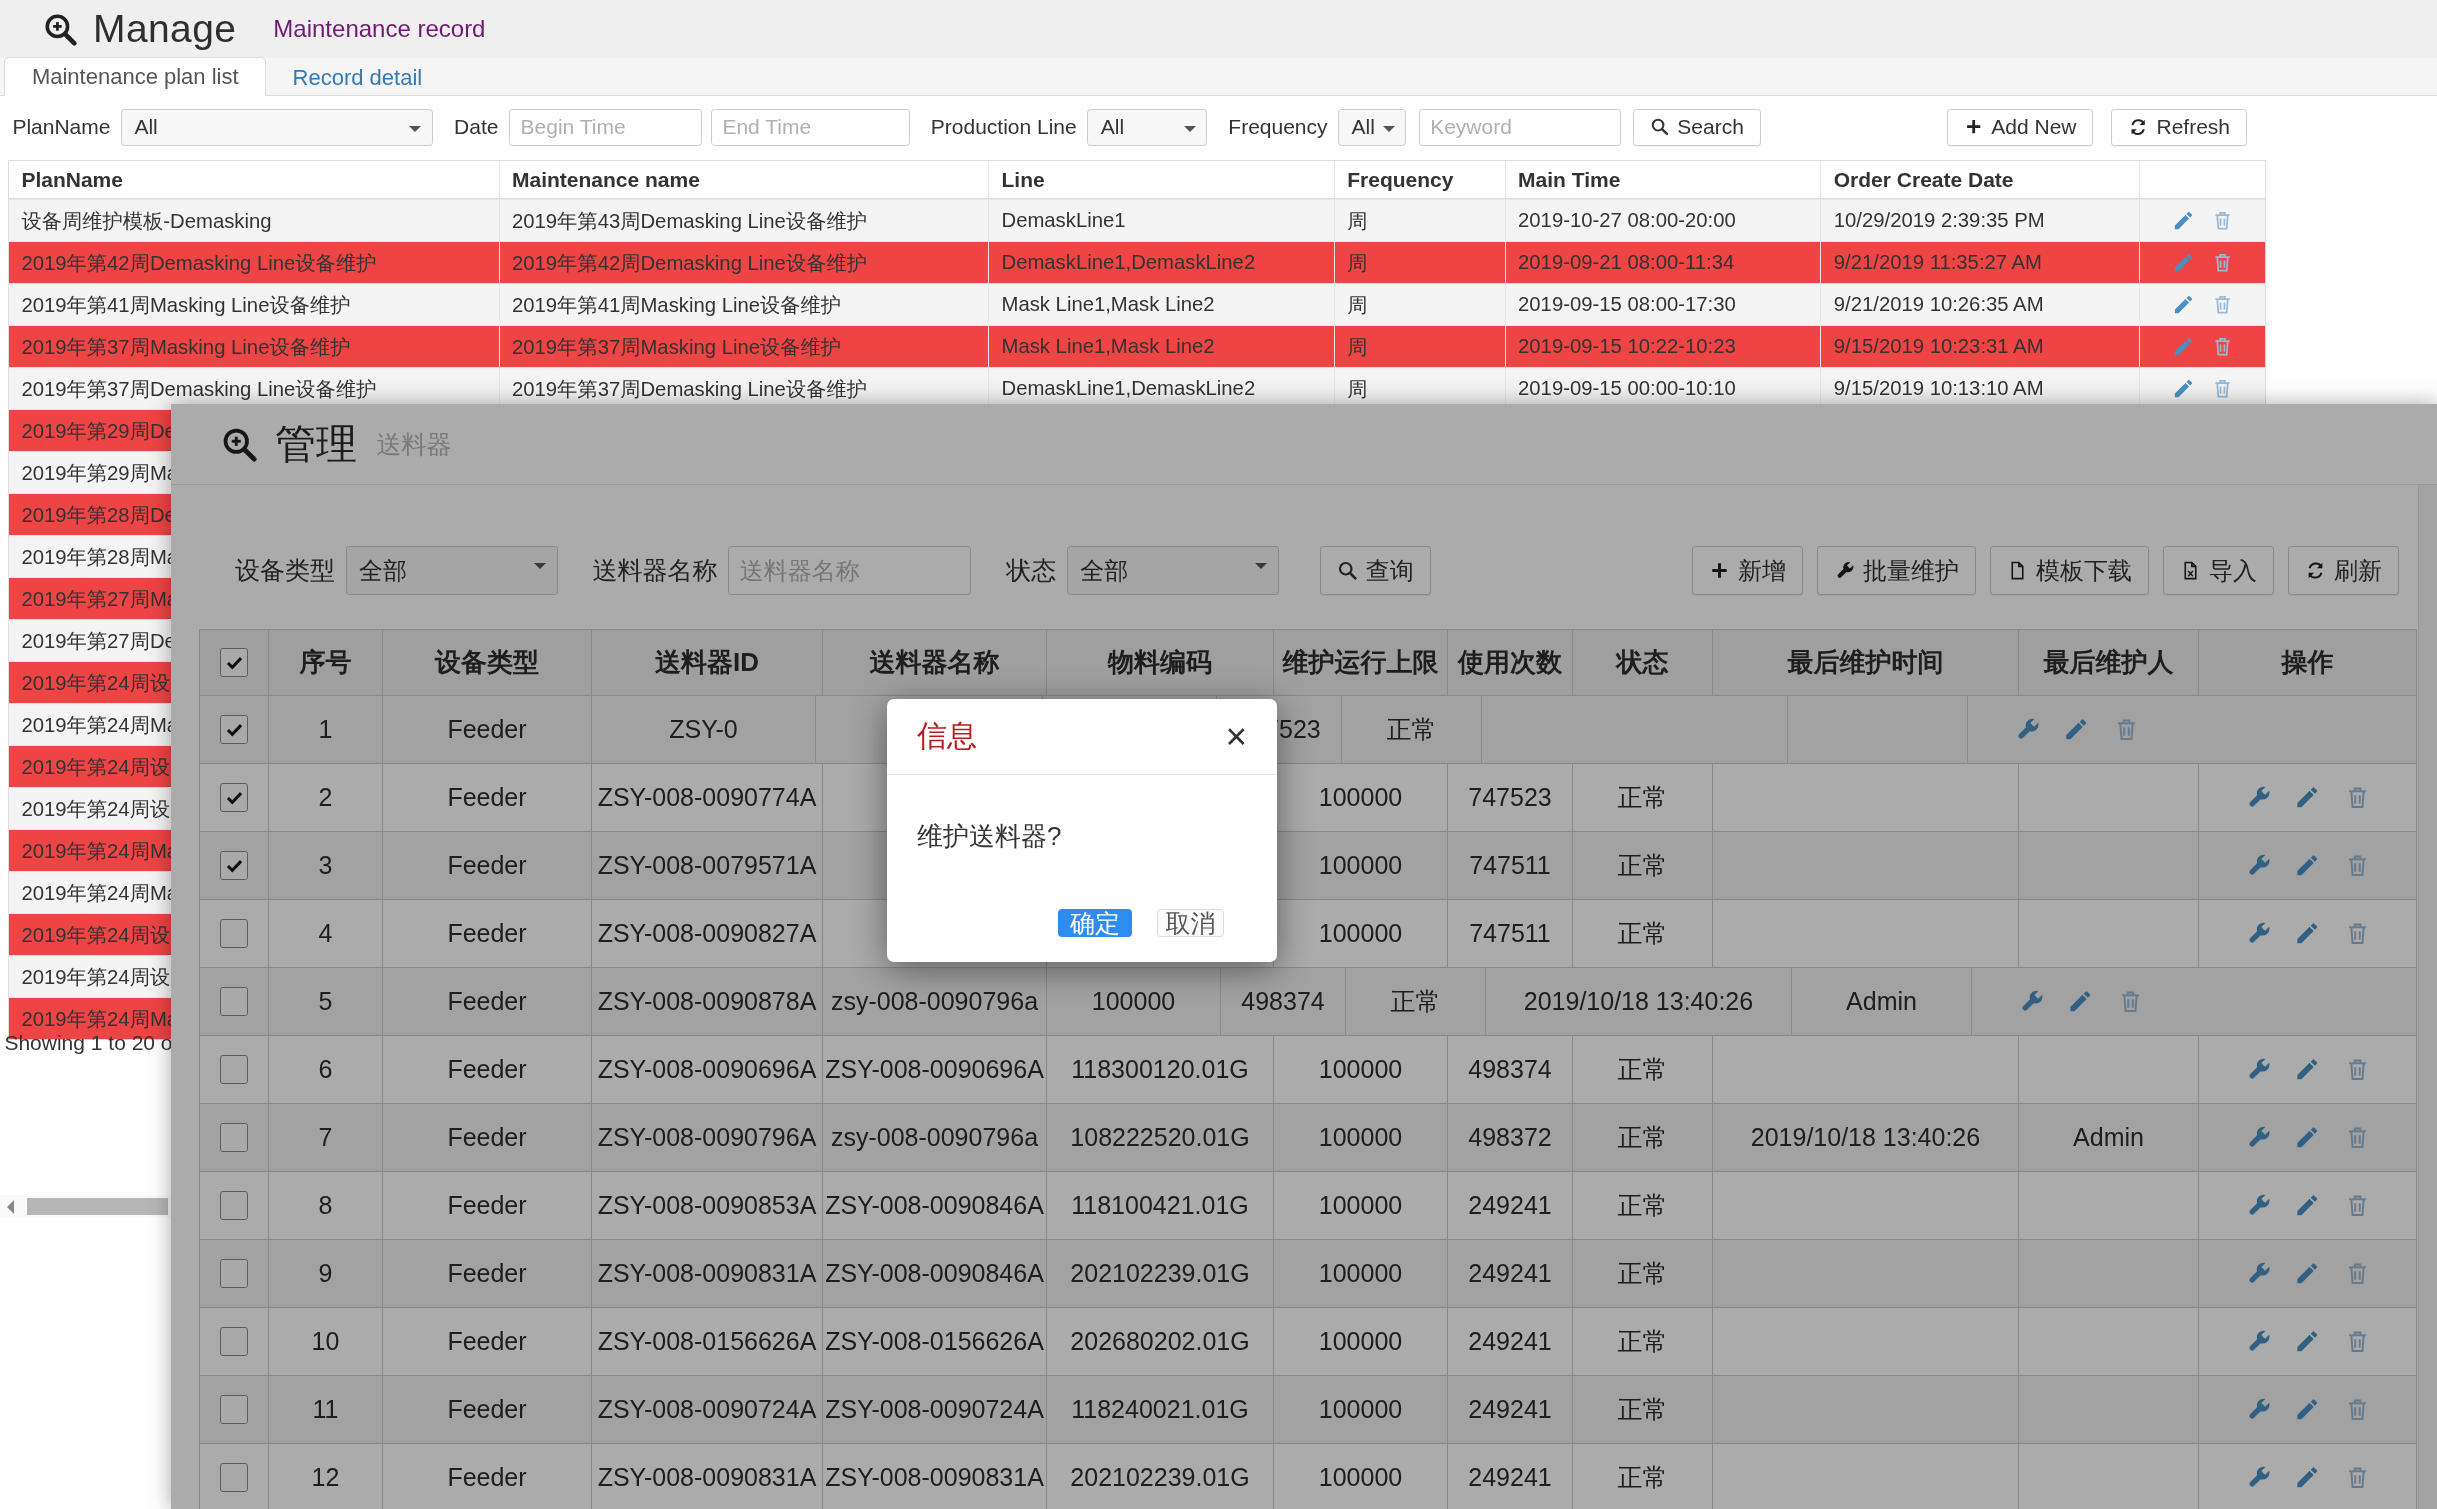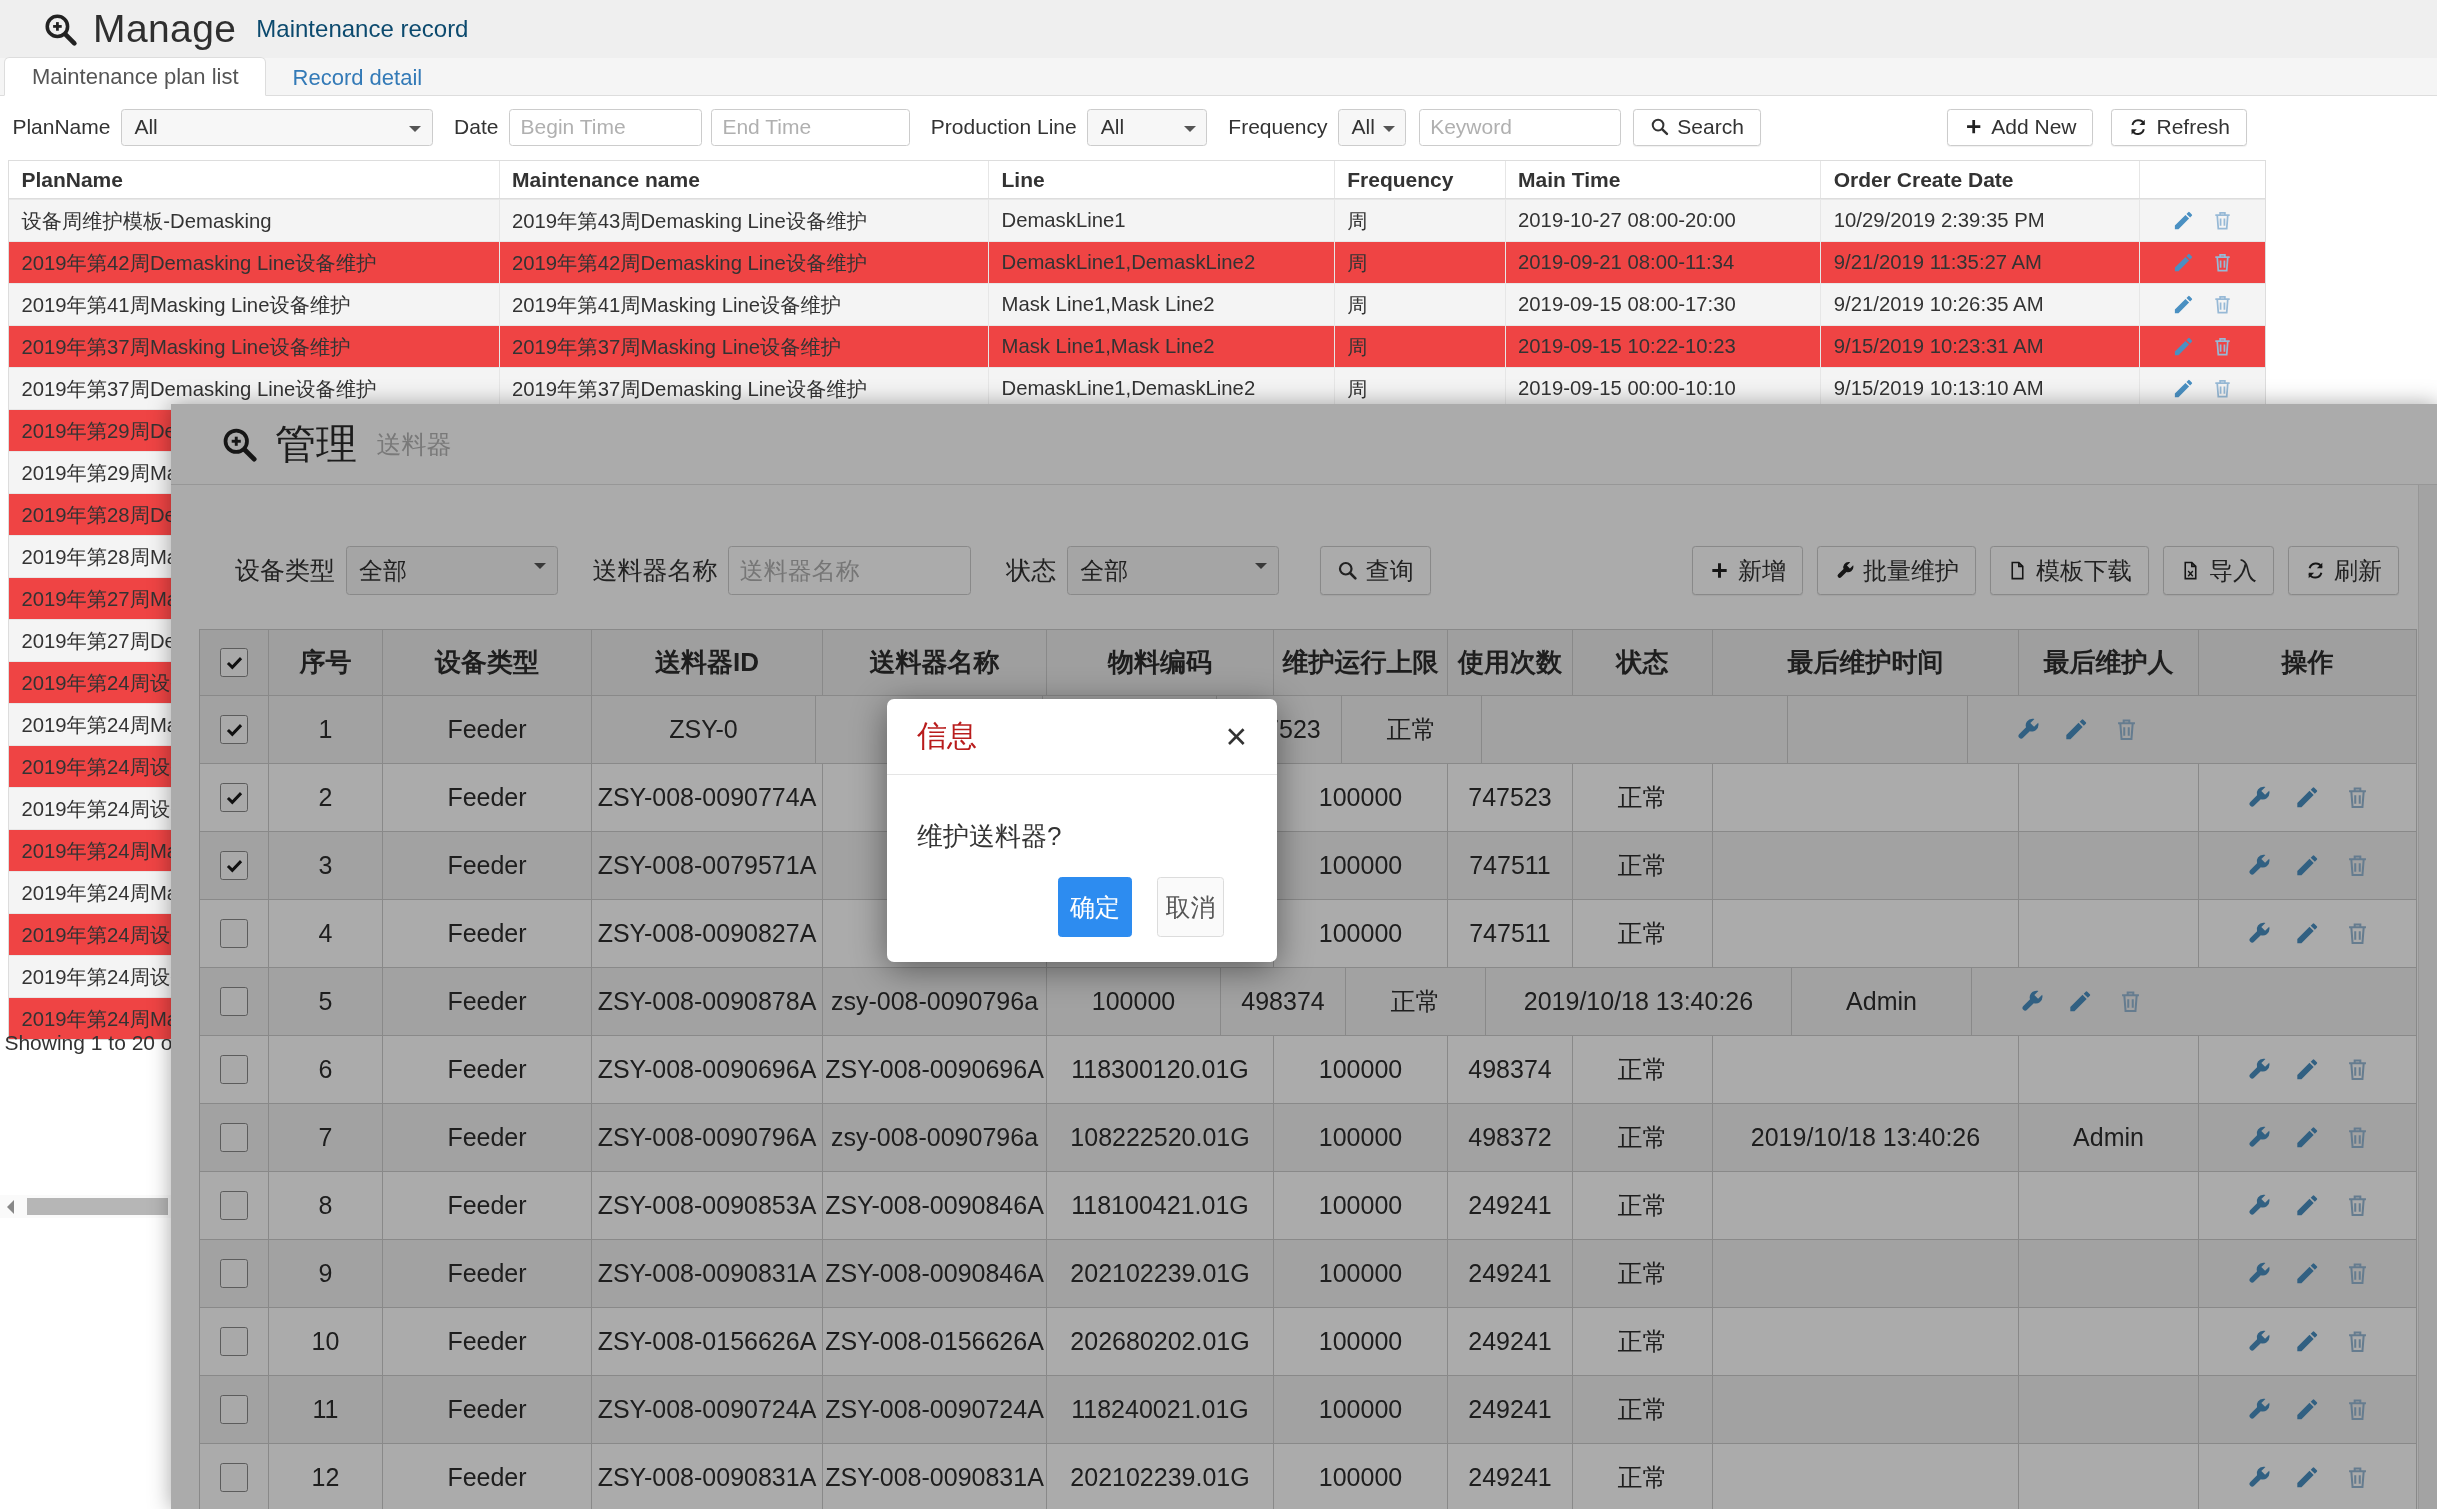--- a/index.html
+++ b/index.html
@@ -3,21 +3,21 @@
 <meta charset="utf-8">
 <style>
   html,body{margin:0;padding:0;background:#fff;}
   #root{position:relative;width:2438px;height:1510px;overflow:hidden;background:#fff;
         font-family:"Liberation Sans","DejaVu Sans",sans-serif;color:#333;}
 
   
   .app-header{position:absolute;left:0;top:0;width:100%;height:58px;background:#efefef;
               display:flex;align-items:center;padding-left:42px;box-sizing:border-box;gap:14px;}
   .app-title{font-size:39px;color:#2f2f2f;font-weight:500;letter-spacing:0.4px;}
-  .app-sub{font-size:24px;color:#0c4a6e;margin-left:6px;}
+  .app-sub{font-size:24px;color:#701a75;margin-left:23px;}
   .tabbar{position:absolute;left:0;top:58px;width:100%;height:38px;background:#f5f5f5;
           border-bottom:0.9px solid #ddd;display:flex;align-items:flex-end;padding-left:4.4px;box-sizing:border-box;}
   .tab{height:37px;line-height:37px;padding:0 26.5px;font-size:22px;margin-bottom:-0.9px;}
   .tab.active{background:#fff;border:0.9px solid #ddd;border-bottom:0.9px solid #fff;
               border-radius:5.3px 5.3px 0 0;color:#555;}
   .tab.inactive{color:var(--c-link);cursor:pointer;}
 
   .filterbar{position:absolute;left:12.4px;right:191px;top:97px;height:60px;
              display:flex;align-items:center;}
   .flabel{font-size:21px;color:#333;margin:0 10.6px 0 0;white-space:nowrap;}
@@ -93,21 +93,21 @@
 
   
   .modal{position:absolute;left:716px;top:295px;width:390px;height:263px;background:#fff;
          border-radius:7px;box-shadow:0 7px 35px rgba(0,0,0,.45);z-index:10;}
   .modal-head{height:76px;display:flex;align-items:center;padding:0 30px;box-sizing:border-box;
               border-bottom:0.9px solid #e5e5e5;}
   .modal-title{font-size:30px;color:#b91c1c;}
   .modal-close{margin-left:auto;font-size:37px;color:#333;line-height:1;cursor:pointer;font-weight:300;}
   .modal-body{padding:44px 30px 0;font-size:26px;color:#333;}
   .modal-foot{position:absolute;right:53px;bottom:25px;display:flex;gap:25px;}
-  .mbtn{height:60px;border-radius:3.5px;font-size:25px;display:flex;align-items:center;
+  .mbtn{height:28px;border-radius:3.5px;font-size:25px;display:flex;align-items:center;
         justify-content:center;box-sizing:border-box;cursor:pointer;}
   .mbtn.ok{width:74px;background:var(--c-primary);color:#fff;border:0.9px solid var(--c-primary);}
   .mbtn.cancel{width:67px;background:#fafafa;color:#555;border:0.9px solid #dcdcdc;}
 
   svg{flex:none;}
 </style>
 </head>
 <body>
 
 <div id="root">

